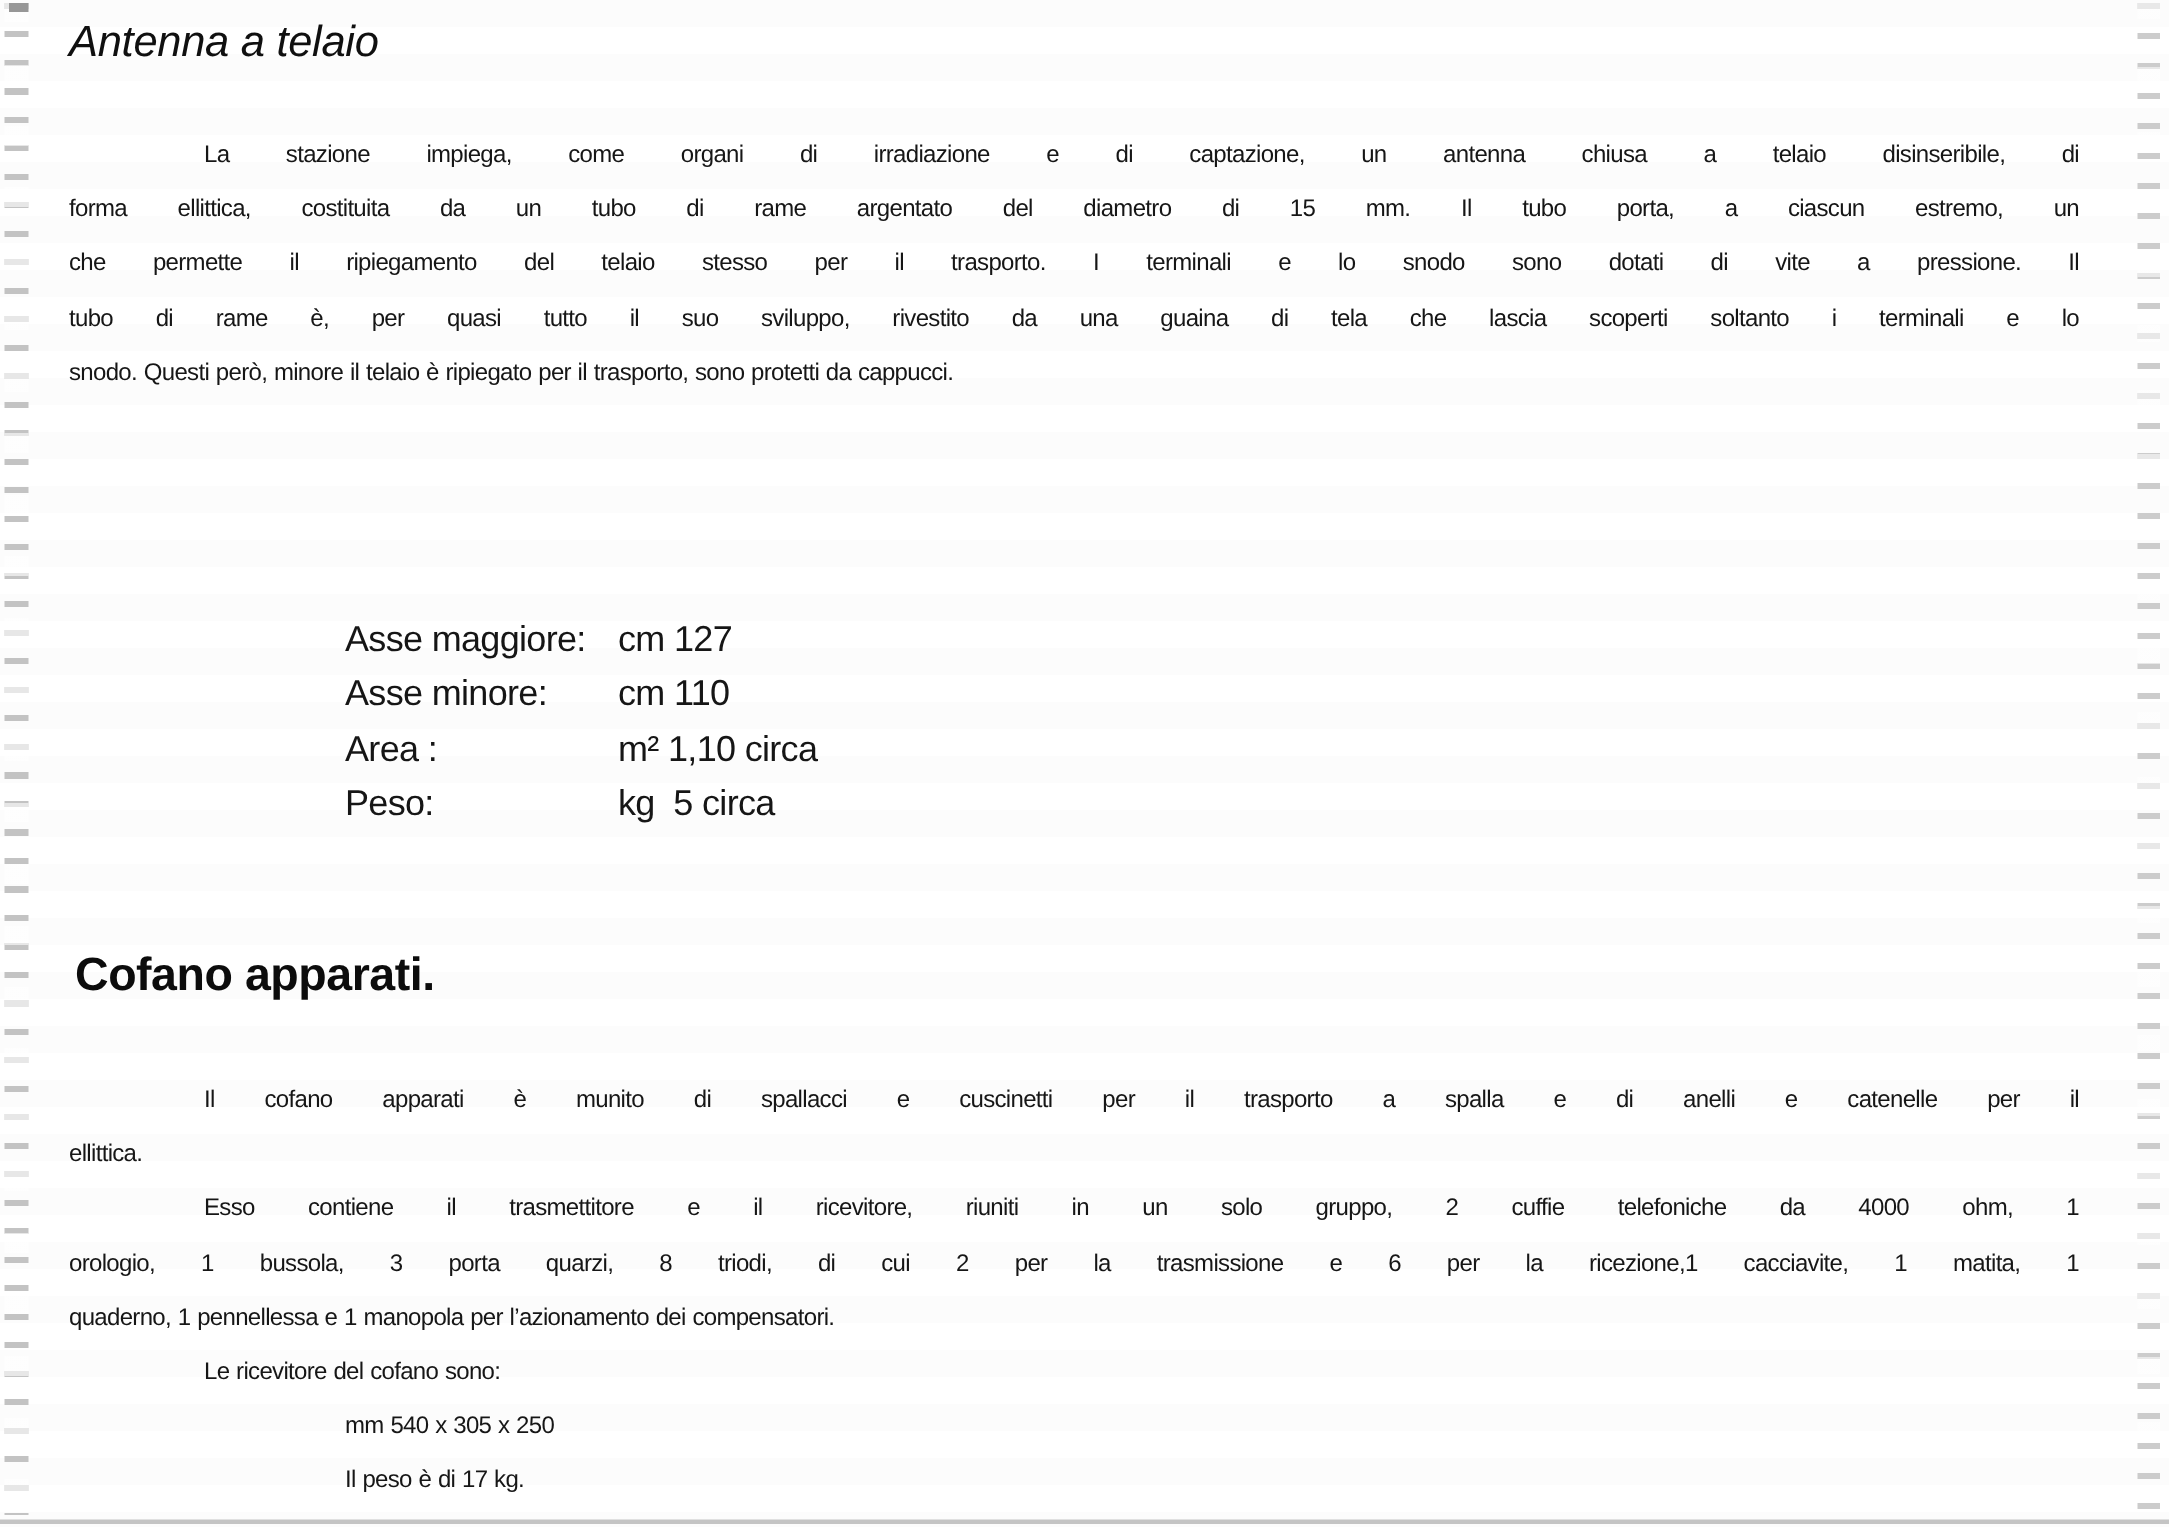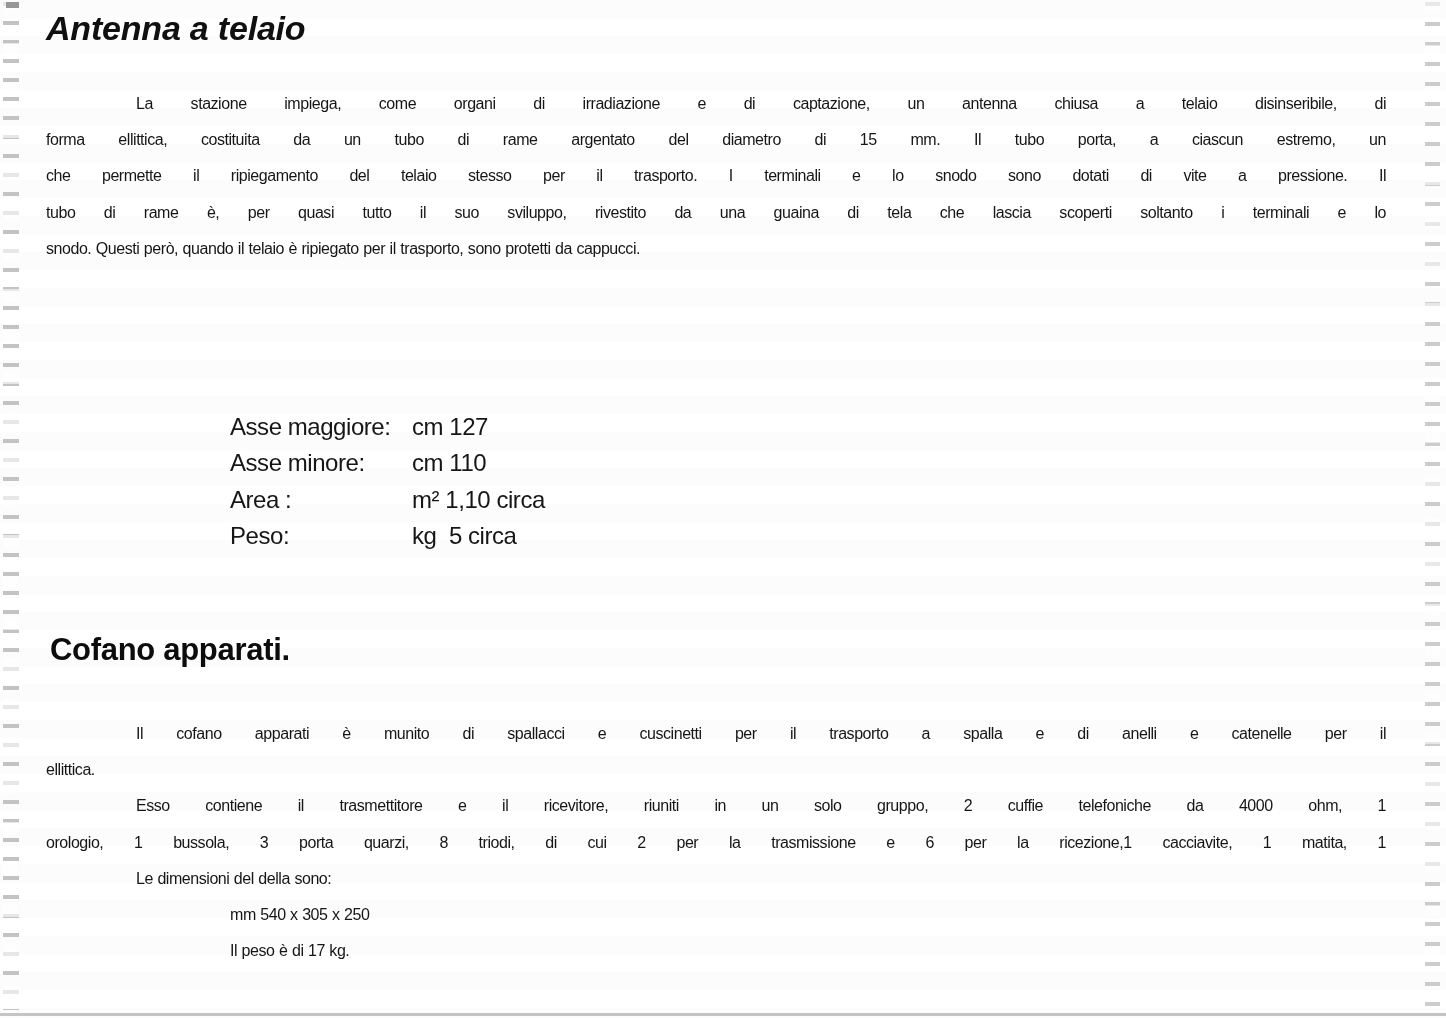--- a/index.html
+++ b/index.html
@@ -50,23 +50,23 @@
     top: 1013px;
     height: 3px;
     background: #c4c4c4;
   }
 
   .h1 {
     position: absolute;
     left: 46px;
     top: 9px;
     margin: 0;
-    font-size: 34px;
+    font-size: 29px;
     line-height: 38px;
-    font-weight: bold;
+    font-weight: normal;
     font-style: italic;
     letter-spacing: -0.2px;
     color: #101010;
   }
 
   .h2 {
     position: absolute;
     left: 50px;
     top: 630px;
     margin: 0;
@@ -117,21 +117,21 @@
   <div class="edge edge-right"></div>
   <div class="bottom-bar"></div>
 
   <h1 class="h1">Antenna a telaio</h1>
 
   <div class="block" style="top:86px">
     <div class="line just indent">La stazione impiega, come organi di irradiazione e di captazione, un antenna chiusa a telaio disinseribile, di</div>
     <div class="line just">forma ellittica, costituita da un tubo di rame argentato del diametro di 15 mm. Il tubo porta, a ciascun estremo, un</div>
     <div class="line just">che permette il ripiegamento del telaio stesso per il trasporto. I terminali e lo snodo sono dotati di vite a pressione. Il</div>
     <div class="line just">tubo di rame è, per quasi tutto il suo sviluppo, rivestito da una guaina di tela che lascia scoperti soltanto i terminali e lo</div>
-    <div class="line">snodo. Questi però, quando il telaio è ripiegato per il trasporto, sono protetti da cappucci.</div>
+    <div class="line">snodo. Questi però, minore il telaio è ripiegato per il trasporto, sono protetti da cappucci.</div>
   </div>
 
 
   <div class="block" style="top:409px">
     <div class="spec-row">
       <span class="spec-label">Asse maggiore:</span><span class="spec-value">cm 127</span>
     </div>
     <div class="spec-row">
       <span class="spec-label">Asse minore:</span><span class="spec-value">cm 110</span>
     </div>
@@ -143,18 +143,19 @@
     </div>
   </div>
 
   <h2 class="h2">Cofano apparati.</h2>
 
   <div class="block" style="top:716px">
     <div class="line just indent">Il cofano apparati è munito di spallacci e cuscinetti per il trasporto a spalla e di anelli e catenelle per il</div>
     <div class="line">ellittica.</div>
     <div class="line just indent">Esso contiene il trasmettitore e il ricevitore, riuniti in un solo gruppo, 2 cuffie telefoniche da 4000 ohm, 1</div>
     <div class="line just">orologio, 1 bussola, 3 porta quarzi, 8 triodi, di cui 2 per la trasmissione e 6 per la ricezione,1 cacciavite, 1 matita, 1</div>
-    <div class="line indent">Le dimensioni del della sono:</div>
+    <div class="line">quaderno, 1 pennellessa e 1 manopola per l’azionamento dei compensatori.</div>
+    <div class="line indent">Le ricevitore del cofano sono:</div>
     <div class="line indent2">mm 540 x 305 x 250</div>
     <div class="line indent2">Il peso è di 17 kg.</div>
   </div>
 
 </div>
 
 </body></html>

